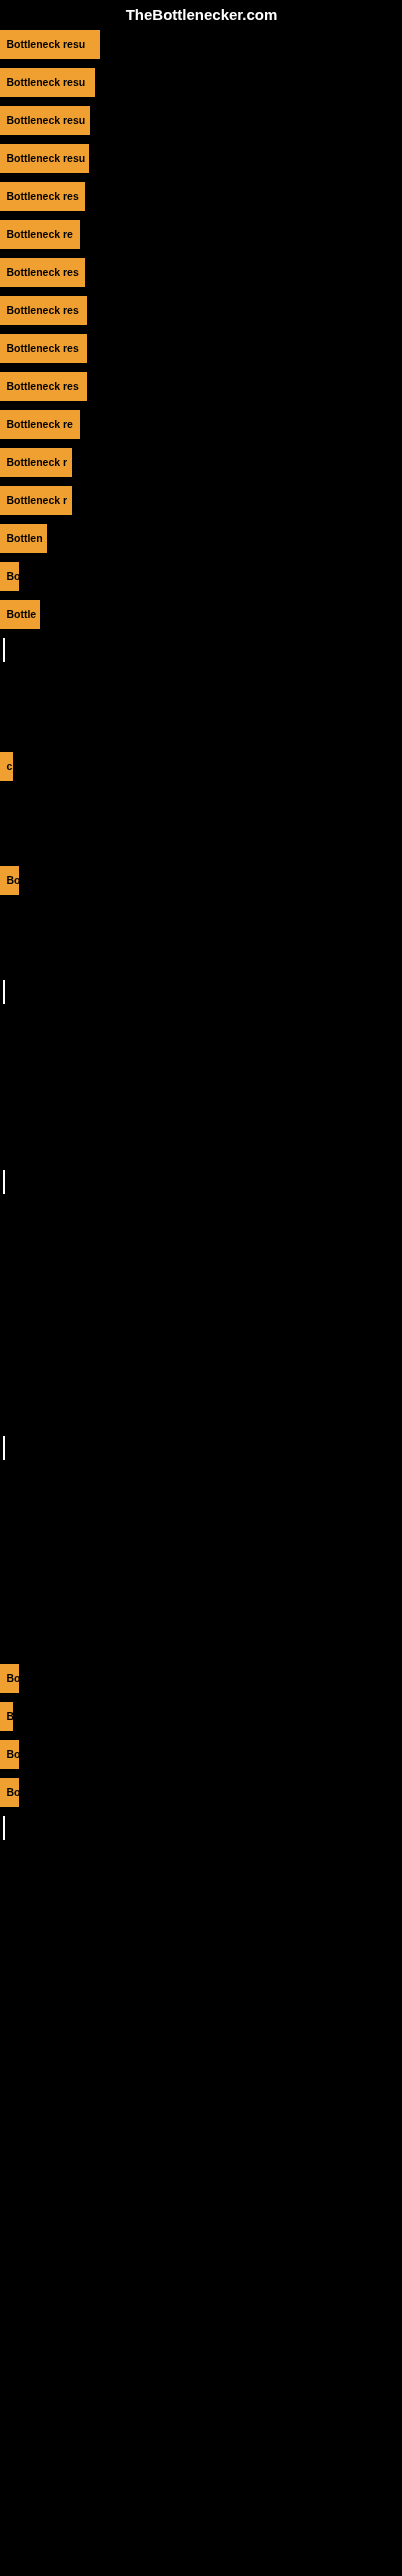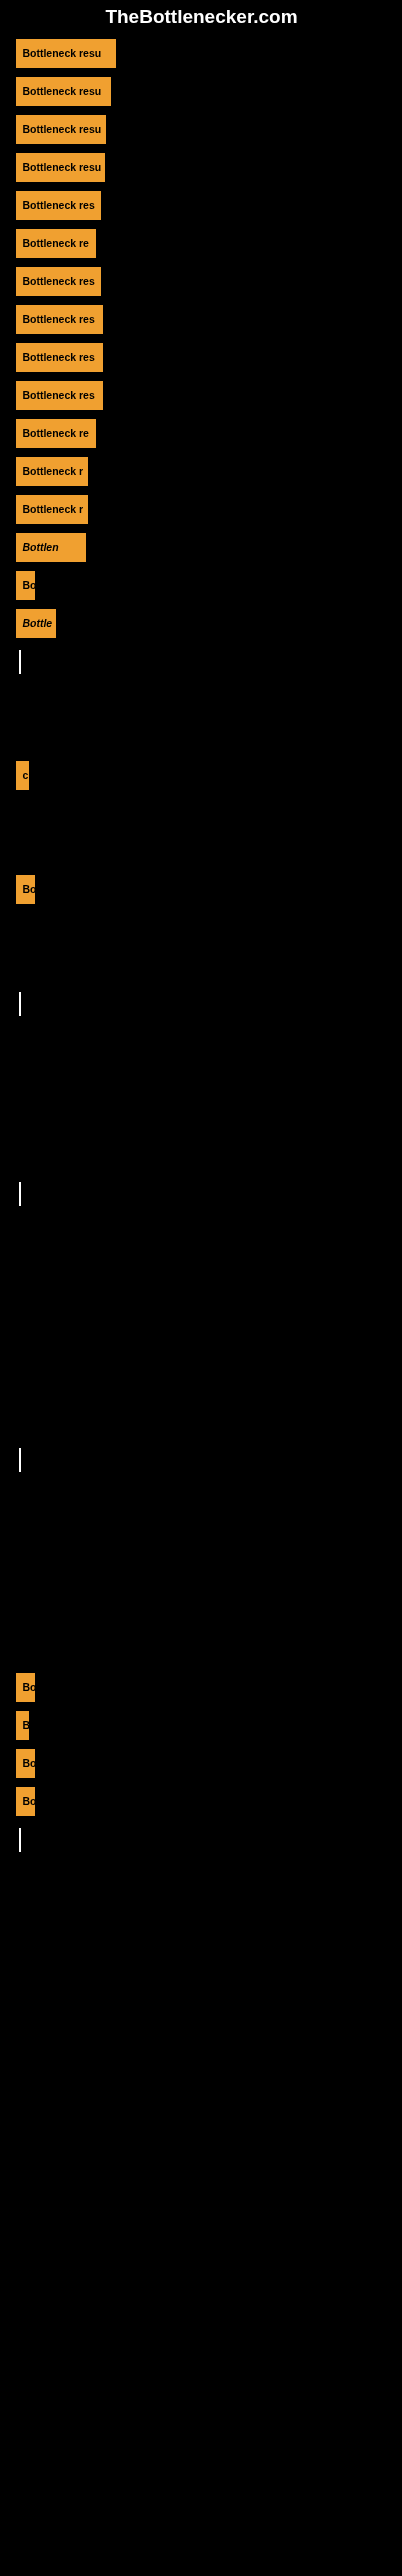--- a/index.html
+++ b/index.html
@@ -12,33 +12,32 @@
       background-color: #000000;
       width: 403px;
       min-height: 2576px;
       font-family: Arial, sans-serif;
       position: relative;
     }
 
     .site-title {
       text-align: center;
       color: #ffffff;
-      font-size: 19px;
+      font-size: 15px;
       font-weight: bold;
       padding: 6.4px 0;
       width: 100%;
     }
 
     .bar-container {
       position: relative;
       width: 403px;
       height: 38px;
       display: flex;
-      align-items: center;
-      padding-left: 16px;
+      align-items: flex-start;
     }
 
     .bar-label {
       background-color: #f0a030;
       color: #000000;
       font-size: 10.5px;
       font-weight: bold;
       padding: 4.8px 6.4px;
       white-space: nowrap;
       overflow: hidden;
@@ -92,27 +91,27 @@
       <div class="bar-container">
         <div class="bar-label" style="width: 80px;">Bottleneck re</div>
       </div>
       <div class="bar-container">
         <div class="bar-label" style="width: 72px;">Bottleneck r</div>
       </div>
       <div class="bar-container">
         <div class="bar-label" style="width: 72px;">Bottleneck r</div>
       </div>
       <div class="bar-container">
-        <div class="bar-label" style="width: 70px; font-style: italic;">Bottlen</div>
+        <div class="bar-label" style="width: 47px;">Bottlen</div>
       </div>
       <div class="bar-container">
         <div class="bar-label" style="width: 19.3px;">Bo</div>
       </div>
       <div class="bar-container">
-        <div class="bar-label" style="width: 40px; font-style: italic;">Bottle</div>
+        <div class="bar-label" style="width: 40px;">Bottle</div>
       </div>
       <div class="bar-container">
         <div style="width: 1.6px; height: 24px; background-color: rgb(255, 255, 255); margin-left: 3.2px;"></div>
       </div>
       <div class="bar-container"></div>
       <div class="bar-container"></div>
       <div class="bar-container">
         <div class="bar-label" style="width: 8px;">c</div>
       </div>
       <div class="bar-container"></div>

